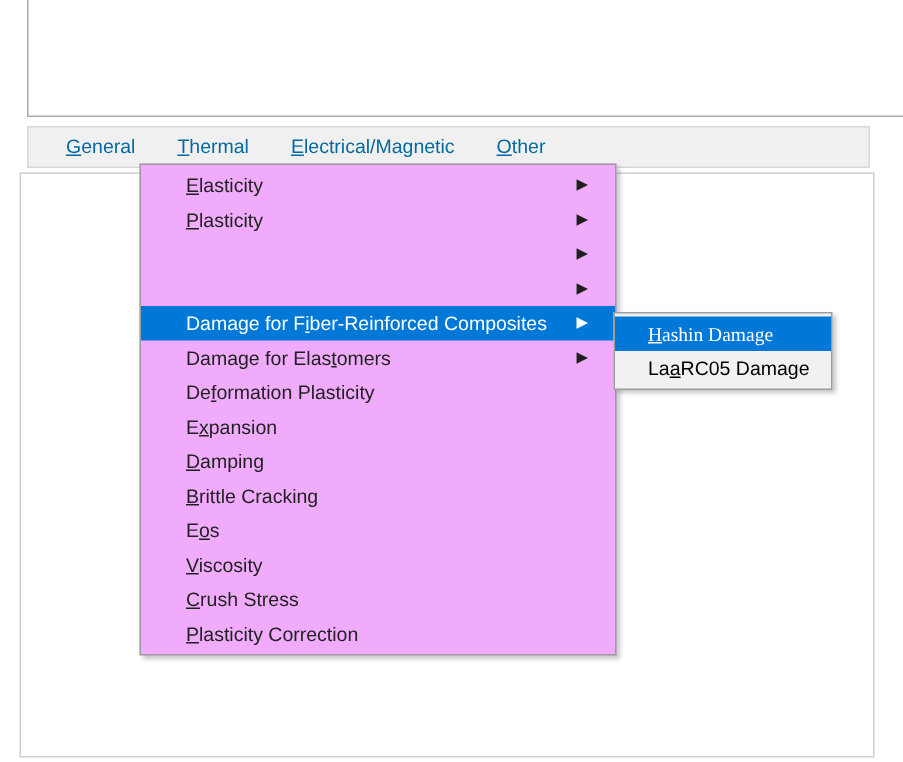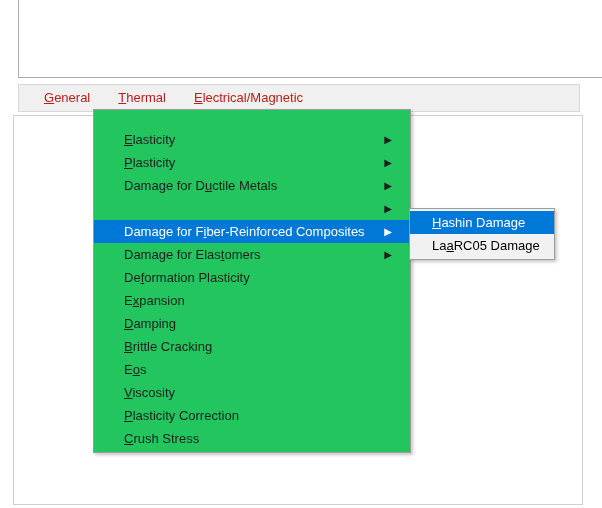--- a/index.html
+++ b/index.html
@@ -48,21 +48,21 @@
     display: flex;
     align-items: center;
     padding-left: 12px;
     box-sizing: border-box;
   }
   .tab {
     position: relative;
     padding: 4px 12px 5px 12px;
     margin-right: 2px;
     font-size: 13px;
-    color: #b91c1c;
+    color: #0369a1;
     white-space: nowrap;
     background: transparent;
     border: 1px solid transparent;
     box-sizing: border-box;
     line-height: 16px;
   }
   .tab.selected {
     background: #ffffff;
     border: 1px solid #c4c4c4;
     border-bottom-color: #ffffff;
@@ -80,24 +80,24 @@
     border: 1px solid #d0d0d0;
     box-sizing: border-box;
   }
 
   
   #mechanical-menu {
     position: absolute;
     left: 93px;
     top: 109px;
     width: 318px;
-    background: #22c55e;
+    background: #f0abfc;
     border: 1px solid #9d9d9d;
     box-sizing: border-box;
-    padding: 18px 0 2px 0;
+    padding: 2px 0 2px 0;
     box-shadow: 2px 2px 3px rgba(0,0,0,0.22);
     z-index: 40;
   }
   .menu-item {
     position: relative;
     height: 23px;
     line-height: 23px;
     padding-left: 30px;
     padding-right: 26px;
     font-size: 13px;
@@ -140,50 +140,52 @@
     padding-left: 22px;
     font-size: 13px;
     color: #000000;
     white-space: nowrap;
     box-sizing: border-box;
     cursor: default;
   }
   .sub-item.highlighted {
     background: #0078d7;
     color: #ffffff;
+    font-family: Liberation Serif, serif;
   }
 </style>
 </head>
 <body>
 
 <div id="top-panel"></div>
 
 <div id="content-panel"></div>
 
 <div id="tab-strip">
   <div id="tab-strip-inner">
       <div class="tab"><span><span class="mn">G</span>eneral</span></div>
       <div class="tab"><span><span class="mn">T</span>hermal</span></div>
       <div class="tab"><span><span class="mn">E</span>lectrical/Magnetic</span></div>
+      <div class="tab"><span><span class="mn">O</span>ther</span></div>
     </div>
 </div>
 
 <div id="mechanical-menu">
     <div class="menu-item"><span><span class="mn">E</span>lasticity</span><span class="submenu-arrow">▶</span></div>
     <div class="menu-item"><span><span class="mn">P</span>lasticity</span><span class="submenu-arrow">▶</span></div>
-    <div class="menu-item"><span>Damage for D<span class="mn">u</span>ctile Metals</span><span class="submenu-arrow">▶</span></div>
+    <div class="menu-item"><span class="submenu-arrow">▶</span></div>
     <div class="menu-item"><span class="submenu-arrow">▶</span></div>
     <div class="menu-item highlighted"><span>Damage for F<span class="mn">i</span>ber-Reinforced Composites</span><span class="submenu-arrow">▶</span></div>
     <div class="menu-item"><span>Damage for Elas<span class="mn">t</span>omers</span><span class="submenu-arrow">▶</span></div>
     <div class="menu-item"><span>De<span class="mn">f</span>ormation Plasticity</span></div>
     <div class="menu-item"><span>E<span class="mn">x</span>pansion</span></div>
     <div class="menu-item"><span><span class="mn">D</span>amping</span></div>
     <div class="menu-item"><span><span class="mn">B</span>rittle Cracking</span></div>
     <div class="menu-item"><span>E<span class="mn">o</span>s</span></div>
     <div class="menu-item"><span><span class="mn">V</span>iscosity</span></div>
+    <div class="menu-item"><span><span class="mn">C</span>rush Stress</span></div>
     <div class="menu-item"><span><span class="mn">P</span>lasticity Correction</span></div>
-    <div class="menu-item"><span><span class="mn">C</span>rush Stress</span></div>
   </div>
 
 <div id="composites-submenu">
     <div class="sub-item highlighted"><span><span class="mn">H</span>ashin Damage</span></div>
     <div class="sub-item"><span>La<span class="mn">a</span>RC05 Damage</span></div>
   </div>
 
 </body></html>

